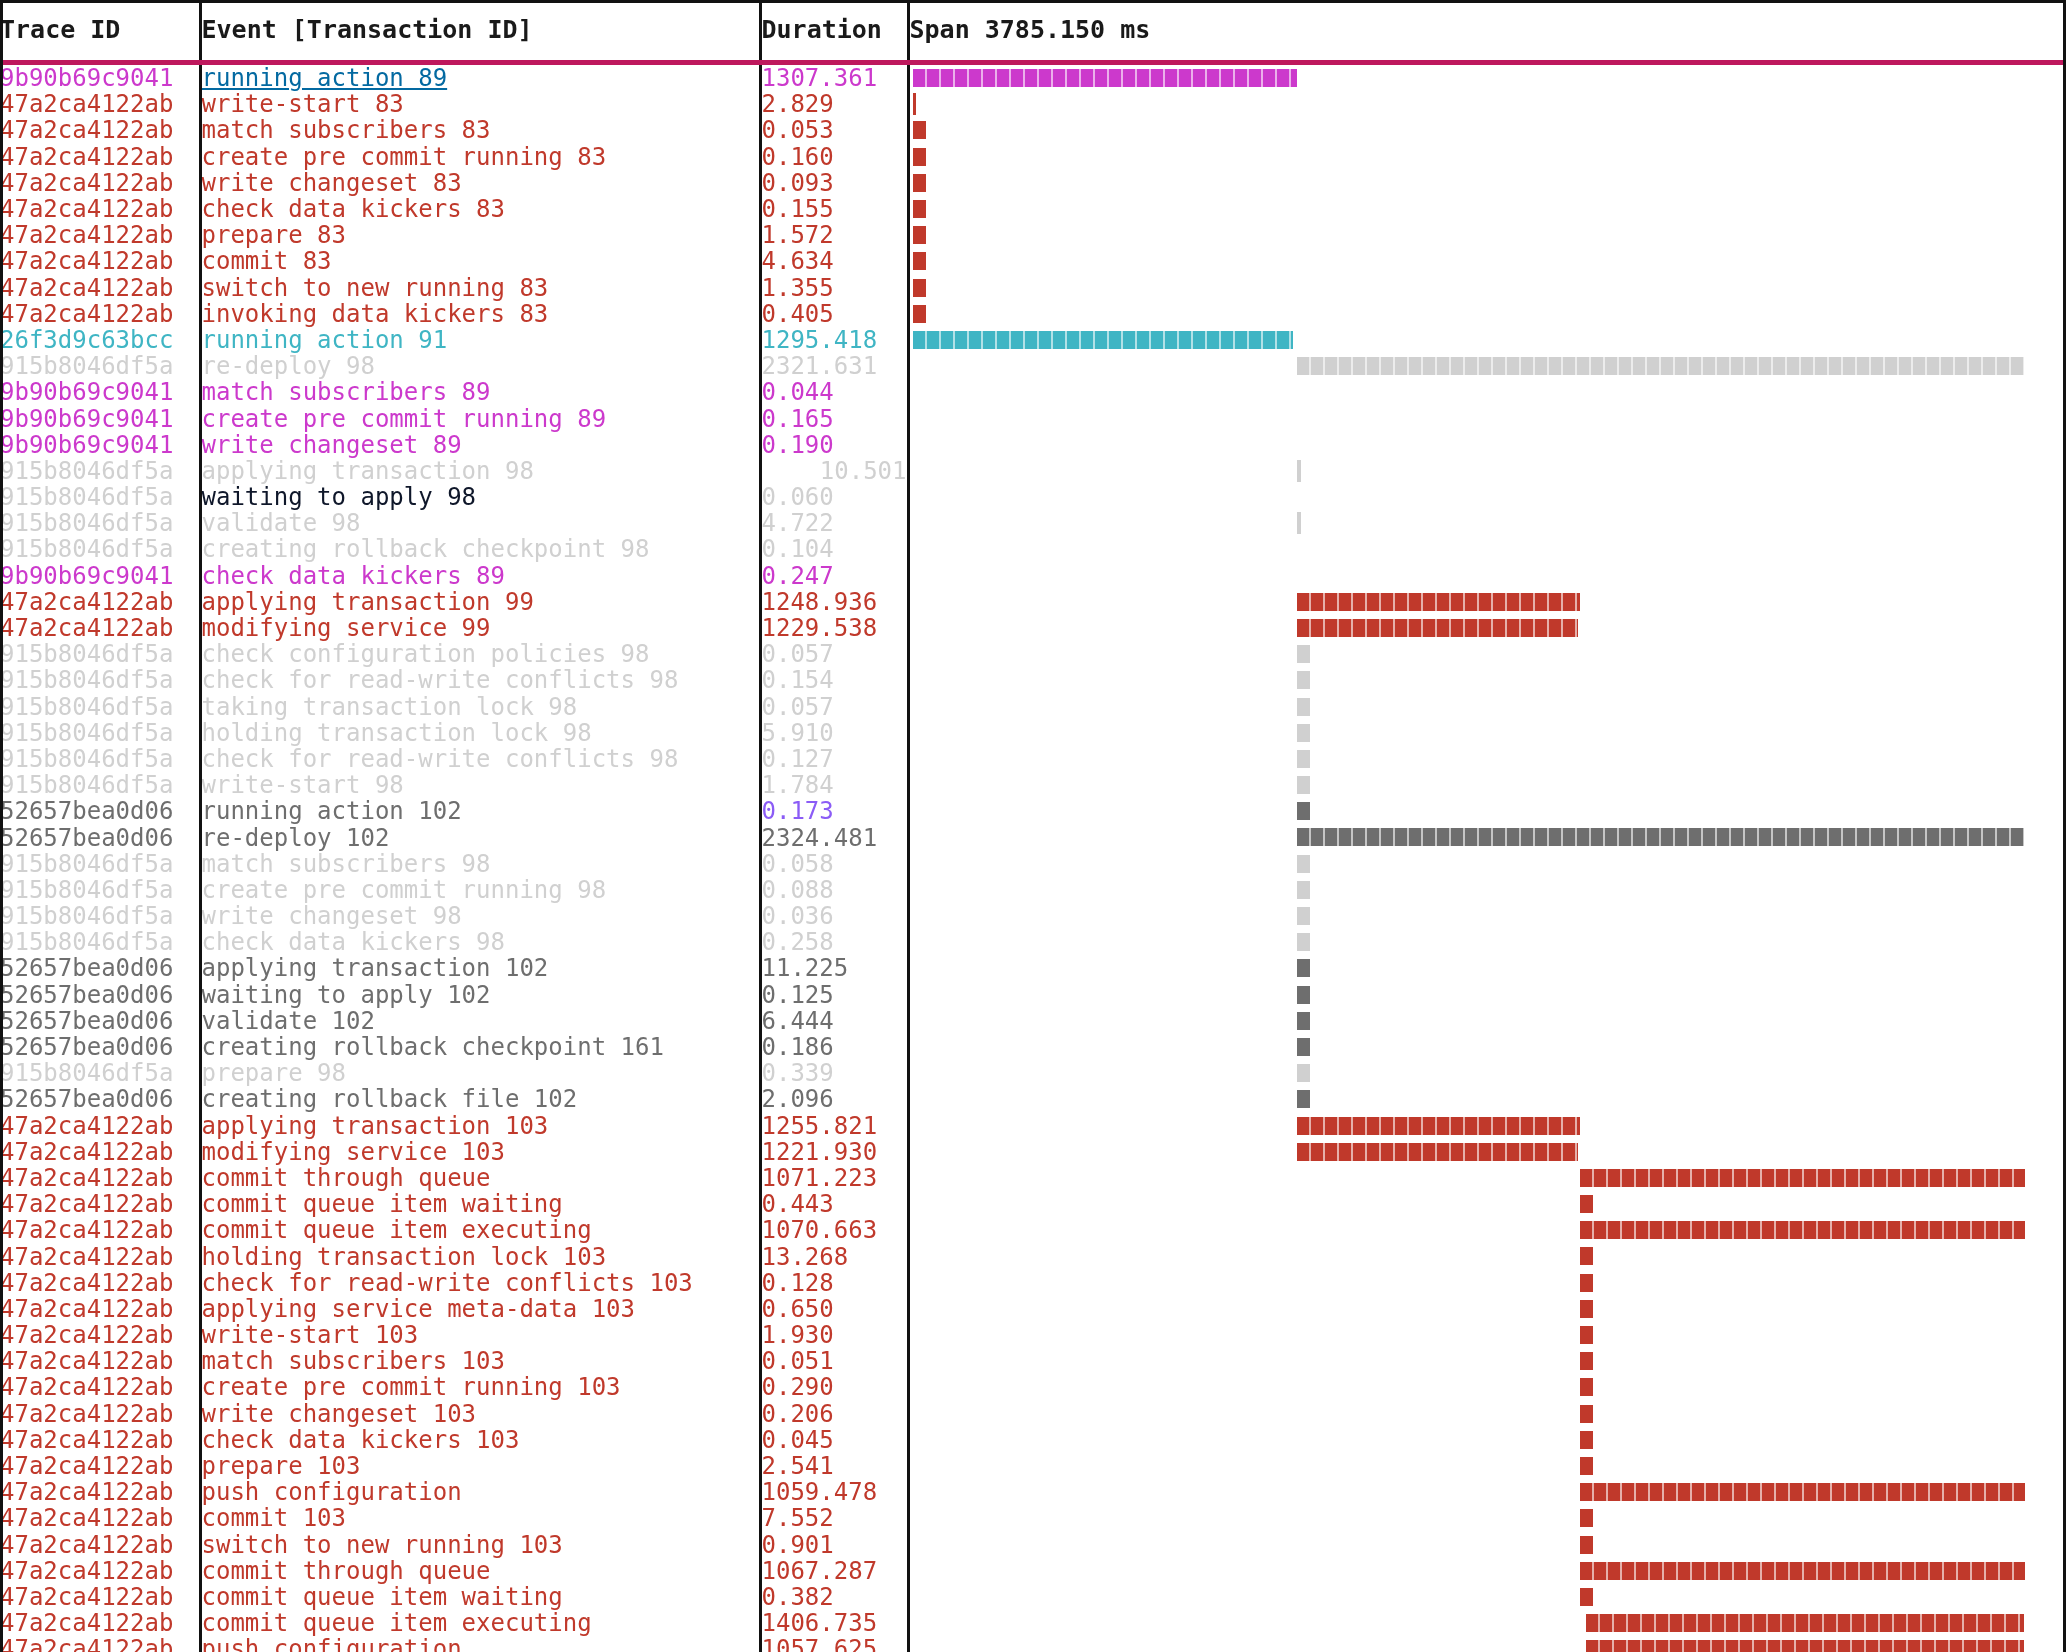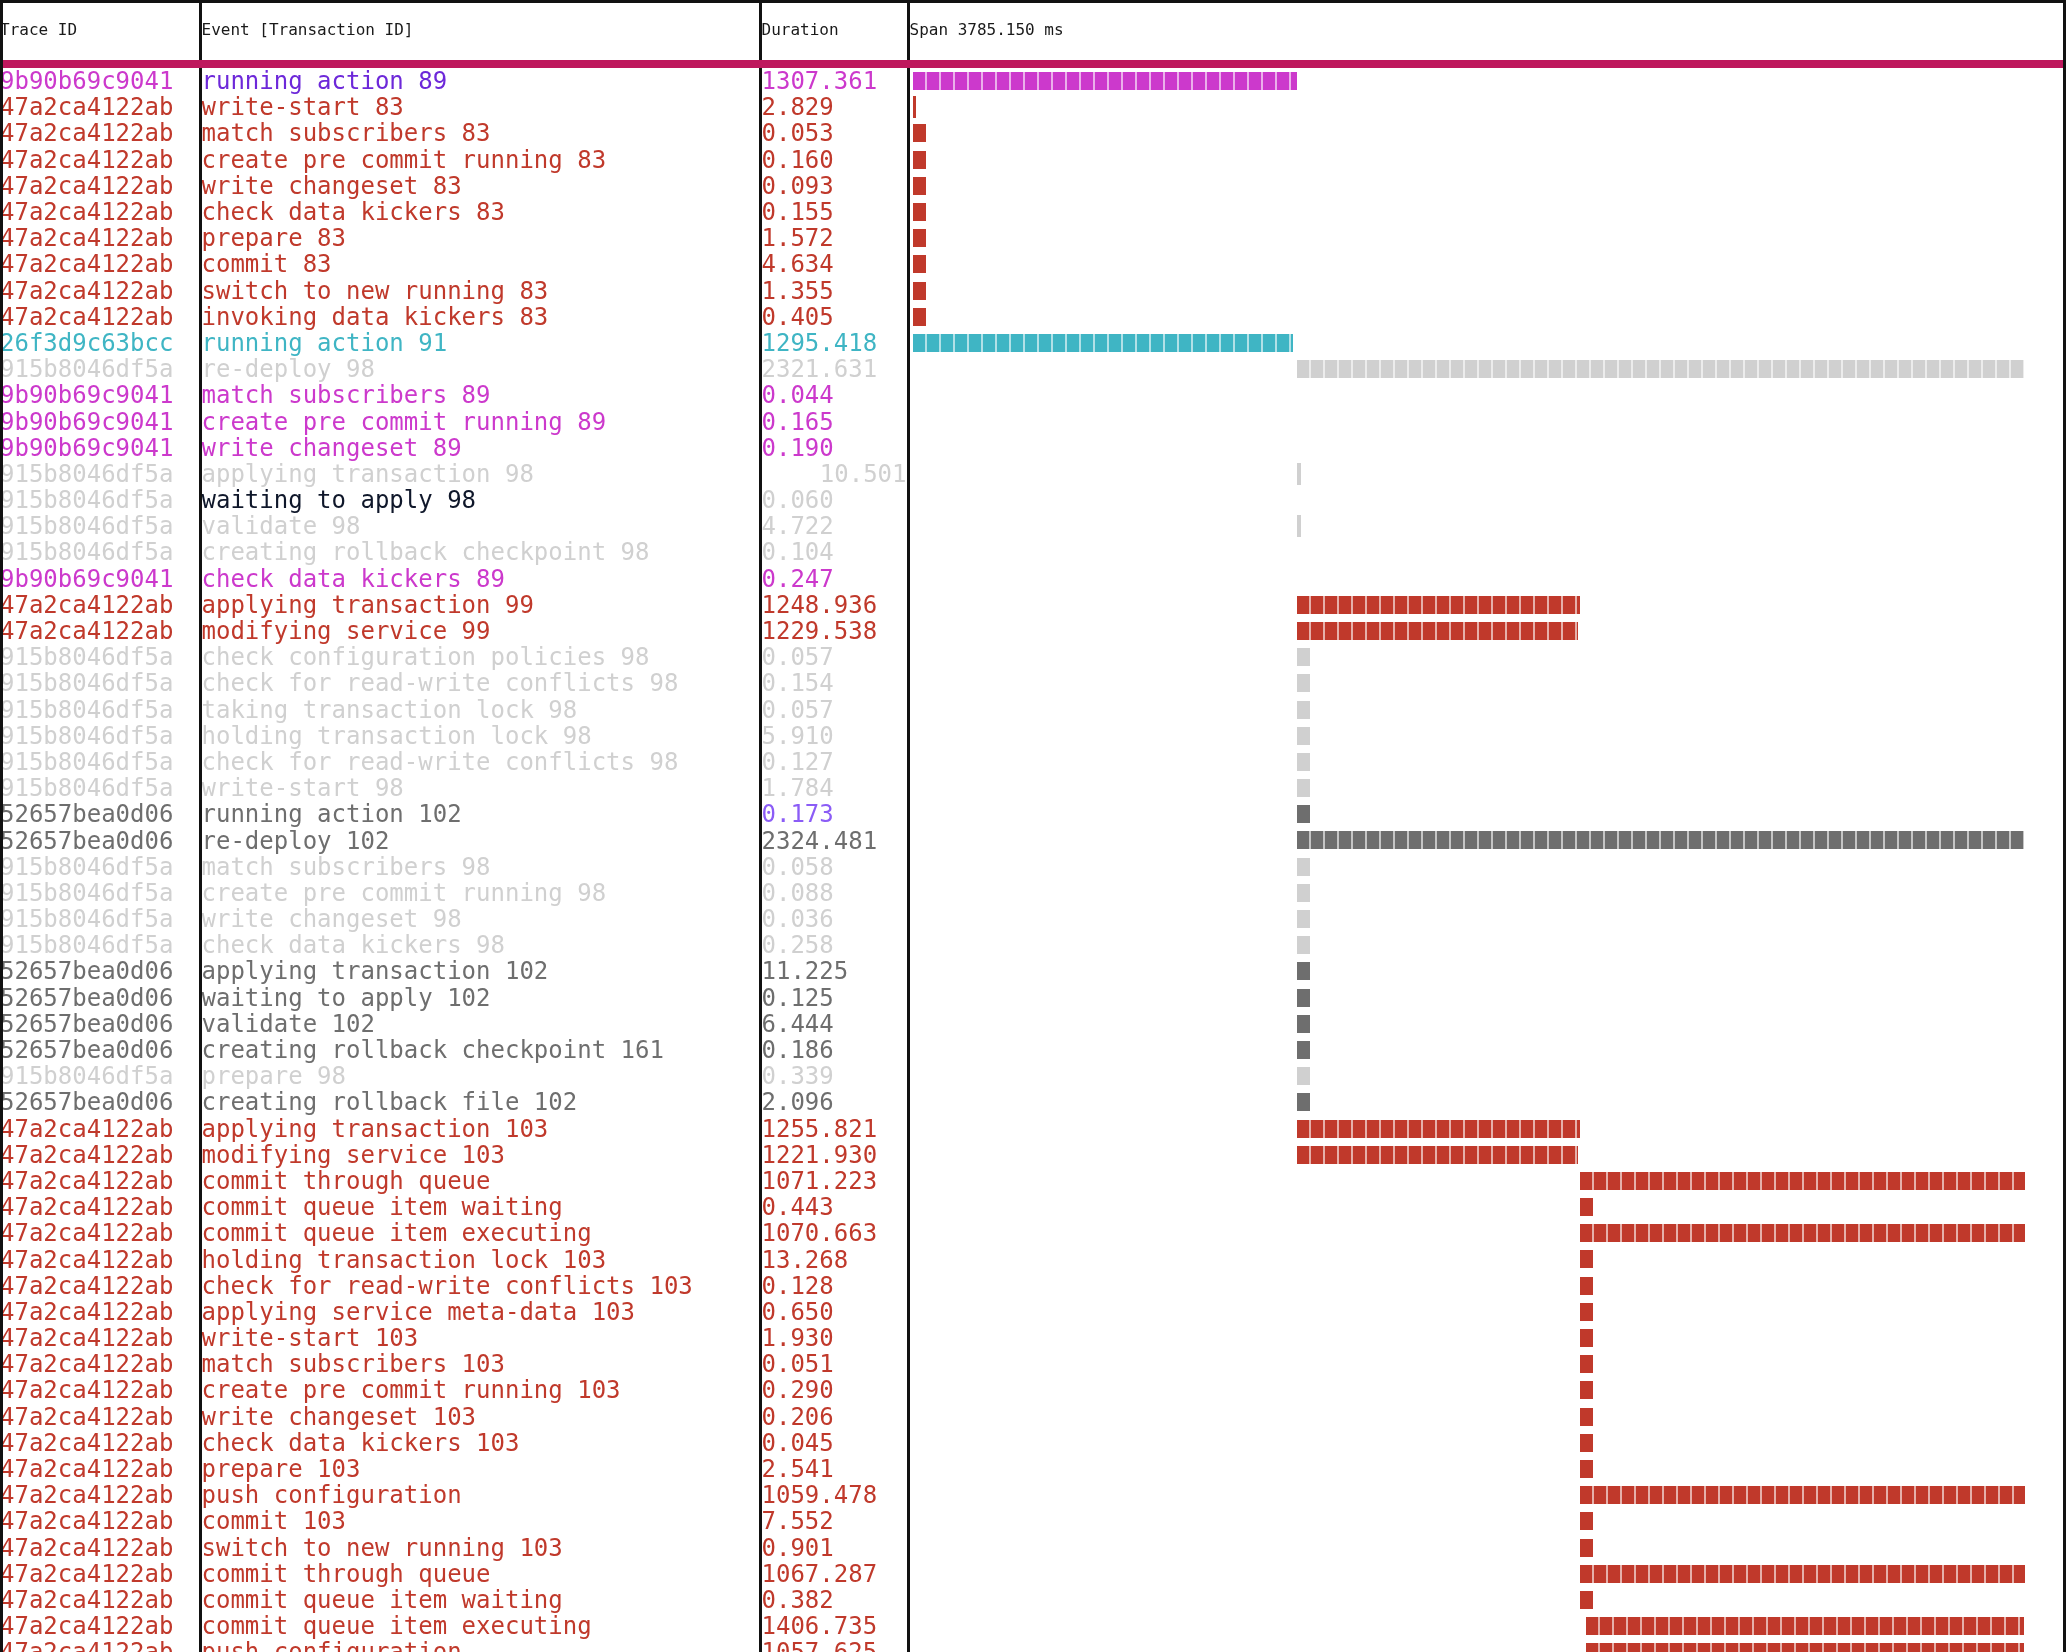--- a/index.html
+++ b/index.html
@@ -9,23 +9,23 @@
   table#trace{border-collapse:collapse;width:2066px;table-layout:fixed;}
   #trace td,#trace th{padding:0;margin:0;vertical-align:middle;}
 
   
   col.c-trace{width:200px;}
   col.c-event{width:560px;}
   col.c-dur{width:148px;}
   col.c-span{width:1158px;}
 
   thead th{
-    font-size:16px;font-weight:normal;color:#1a1a1a;text-align:left;
+    font-size:25px;font-weight:bold;color:#1a1a1a;text-align:left;
     height:60px;line-height:60px;
-    border-bottom:8px solid #be185d;
+    border-bottom:5px solid #be185d;
   }
   thead th.h-trace{padding-left:28px;border-right:3px solid #111;}
   thead th.h-event{padding-left:22px;border-right:3px solid #111;}
   thead th.h-dur{padding-left:18px;border-right:3px solid #111;}
   thead th.h-span{padding-left:20px;}
 
   tbody tr{height:26.2px;}
   tbody td{font-size:24px;line-height:26px;white-space:nowrap;overflow:hidden;}
   td.trace-id{padding-left:28px;border-right:3px solid #111;}
   td.event{padding-left:22px;border-right:3px solid #111;}
@@ -69,21 +69,21 @@
       <tr>
         <th class="h-trace">Trace ID</th>
         <th class="h-event">Event [Transaction ID]</th>
         <th class="h-dur">Duration</th>
         <th class="h-span">Span 3785.150 ms</th>
       </tr>
     </thead>
     <tbody id="tbody">
         <tr>
           <td class="trace-id" style="color: rgb(204, 57, 204);">9b90b69c9041</td>
-          <td class="event" style="color: #6d28d9;">running action 89</td>
+          <td class="event" style="color: #0369a1; text-decoration: underline;">running action 89</td>
           <td class="dur" style="color: rgb(204, 57, 204);">1307.361</td>
           <td class="span">
             <div class="bar hatch" style="left: 3px; width: 384.1px; background: repeating-linear-gradient(to right, rgba(255, 255, 255, 0) 0px, rgba(255, 255, 255, 0) 12px, rgba(255, 255, 255, 0.6) 12px, rgba(255, 255, 255, 0.6) 14px) rgb(204, 57, 204);"></div>
           </td>
         </tr>
         <tr>
           <td class="trace-id" style="color: rgb(192, 57, 43);">47a2ca4122ab</td>
           <td class="event" style="color: rgb(192, 57, 43);">write-start 83</td>
           <td class="dur" style="color: rgb(192, 57, 43);">2.829</td>
           <td class="span">

